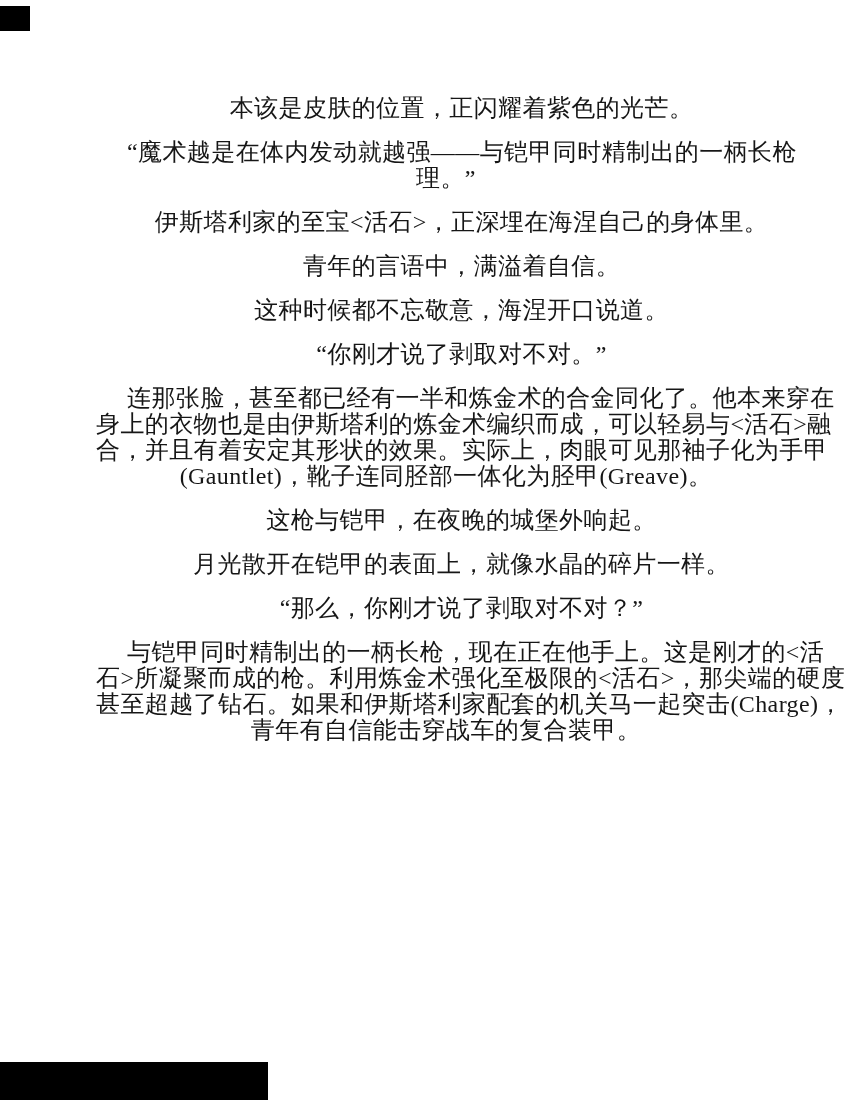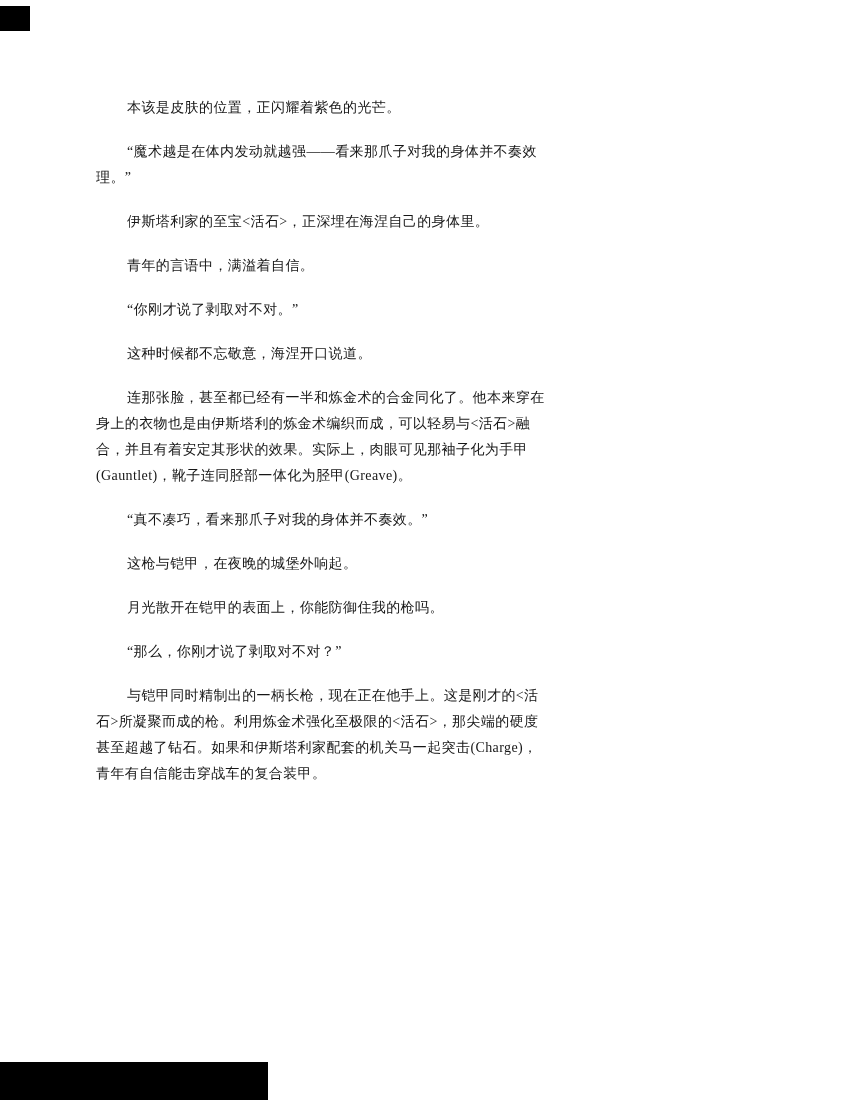--- a/index.html
+++ b/index.html
@@ -13,23 +13,24 @@
     background: #ffffff;
     overflow: hidden;
     font-family: "Liberation Serif", "DejaVu Serif", serif;
   }
   .page-text {
     position: absolute;
     left: 96px;
     top: 95px;
     width: 700px;
     color: #161616;
-    font-size: 14px;
+    font-size: 24px;
     line-height: 26px;
     letter-spacing: 0.4px;
+    text-align: center;
   }
   .para {
     margin: 0 0 18px 0;
     white-space: pre;       
     text-indent: 31px;      
   }
   .artifact {
     position: absolute;
     background: #000000;
   }
@@ -46,33 +47,32 @@
     height: 38px;
   }
 </style>
 </head>
 <body style="background: rgb(255, 255, 255);">
 
 <div class="artifact artifact-top-left" style="background: rgb(0, 0, 0);"></div>
 
 <main class="page-text" style="color: rgb(22, 22, 22);">
     <p class="para">本该是皮肤的位置，正闪耀着紫色的光芒。</p>
-    <p class="para">“魔术越是在体内发动就越强——看来那爪子对我的身体并不奏效
+    <p class="para">“魔术越是在体内发动就越强——与铠甲同时精制出的一柄长枪
 理。”</p>
     <p class="para">伊斯塔利家的至宝&lt;活石&gt;，正深埋在海涅自己的身体里。</p>
     <p class="para">青年的言语中，满溢着自信。</p>
+    <p class="para">这种时候都不忘敬意，海涅开口说道。</p>
     <p class="para">“你刚才说了剥取对不对。”</p>
-    <p class="para">这种时候都不忘敬意，海涅开口说道。</p>
     <p class="para">连那张脸，甚至都已经有一半和炼金术的合金同化了。他本来穿在
 身上的衣物也是由伊斯塔利的炼金术编织而成，可以轻易与&lt;活石&gt;融
 合，并且有着安定其形状的效果。实际上，肉眼可见那袖子化为手甲
 (Gauntlet)，靴子连同胫部一体化为胫甲(Greave)。</p>
-    <p class="para">“真不凑巧，看来那爪子对我的身体并不奏效。”</p>
     <p class="para">这枪与铠甲，在夜晚的城堡外响起。</p>
-    <p class="para">月光散开在铠甲的表面上，你能防御住我的枪吗。</p>
+    <p class="para">月光散开在铠甲的表面上，就像水晶的碎片一样。</p>
     <p class="para">“那么，你刚才说了剥取对不对？”</p>
     <p class="para">与铠甲同时精制出的一柄长枪，现在正在他手上。这是刚才的&lt;活
 石&gt;所凝聚而成的枪。利用炼金术强化至极限的&lt;活石&gt;，那尖端的硬度
 甚至超越了钻石。如果和伊斯塔利家配套的机关马一起突击(Charge)，
 青年有自信能击穿战车的复合装甲。</p>
   </main>
 
 <div class="artifact artifact-bottom-left" style="background: rgb(0, 0, 0);"></div>
 
 </body></html>

